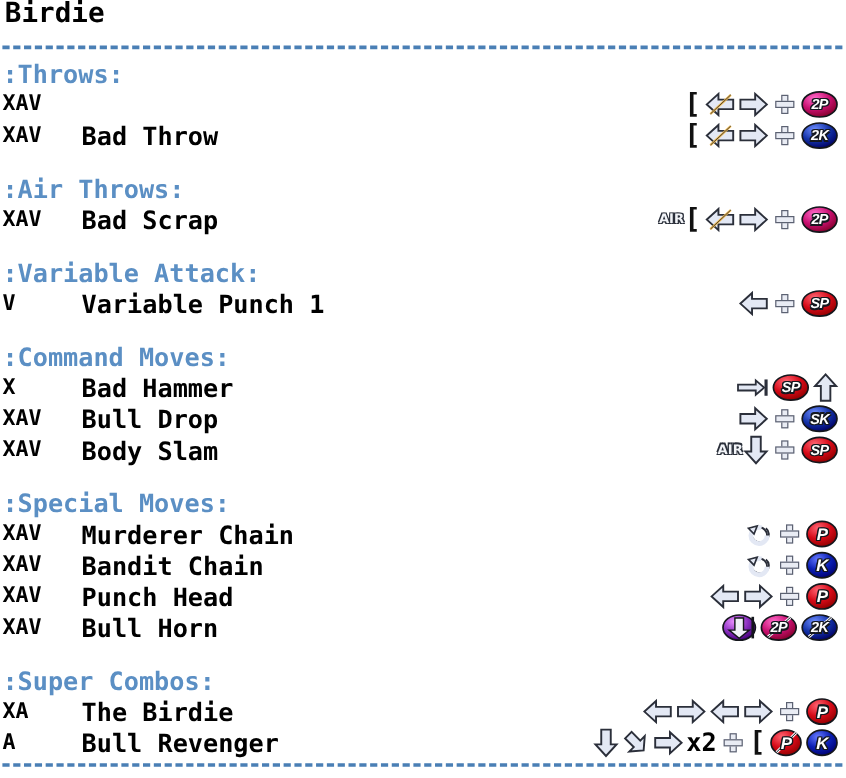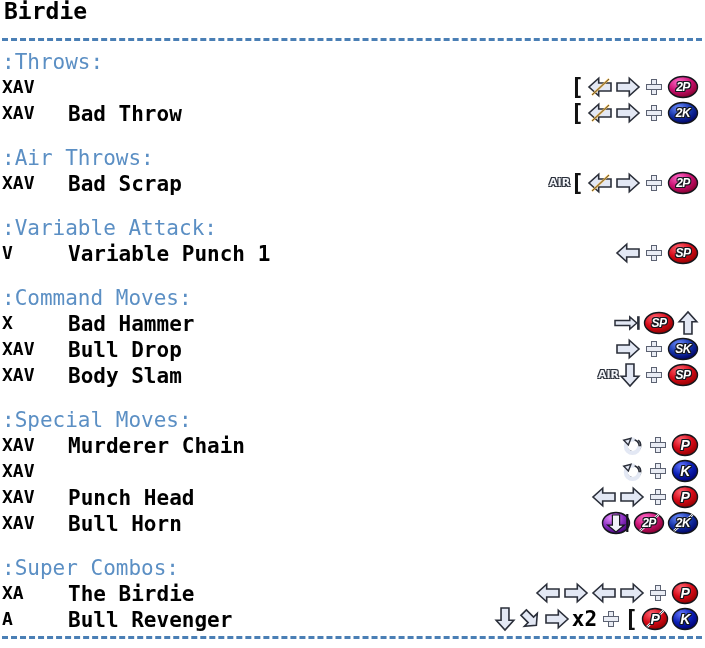--- a/index.html
+++ b/index.html
@@ -42,21 +42,21 @@
     border-top: 3px dashed #4a7fb5;
     
   }
   .rule.top { top: 38px; }
   .rule.bottom { top: 636px; }
 
   .section-head {
     position: absolute;
     left: 2px;
     font-size: 21px;
-    font-weight: normal;
+    font-weight: bold;
     color: #5b8fc4;
     white-space: pre;
     letter-spacing: 0px;
   }
 
   .move-row {
     position: absolute;
     left: 0px;
     width: 705px;
     height: 26px;
@@ -389,20 +389,21 @@
                   <stop offset="55%" stop-color="#d60a18"></stop>
                   <stop offset="100%" stop-color="#900000"></stop>
                 </radialGradient>
               </defs>
               <ellipse cx="14" cy="13" rx="12.5" ry="10.5" fill="url(#bg7)" stroke="#14161c" stroke-width="1.4"></ellipse>
             </svg><span class="btn-label">P</span></span>
         </span>
       </div>
       <div class="move-row" style="top:460px">
         <span class="move-tags">XAV</span>
+        <span class="move-name">Bandit Chain</span>
         <span class="inputs">
           <span class="ico arrow sm" style="width:26px;height:24px"><svg width="26" height="24" viewBox="0 0 26 24">
               <path d="M19.24,7.199999999999999 A 7.280000000000001 6.720000000000001 0 1 1 8.84,7.92" fill="none" stroke="#2b2f3a" stroke-width="1.6"></path>
               <path d="M19.24,7.199999999999999 A 7.280000000000001 6.720000000000001 0 1 1 8.84,7.92" fill="none" stroke="#e3e8f4" stroke-width="5.5" stroke-linecap="round" opacity="0.0"></path>
               <circle cx="13.52" cy="13.200000000000001" r="6.76" fill="none" stroke="#2b2f3a" stroke-width="1.6"></circle>
               <circle cx="13.52" cy="13.200000000000001" r="6.76" fill="none" stroke="#e3e8f4" stroke-width="4" stroke-dasharray="33.800000000000004 10.4"></circle>
               <path d="M4.68,7.199999999999999 L11.96,5.28 L9.36,12 Z" fill="#e3e8f4" stroke="#2b2f3a" stroke-width="1.4" stroke-linejoin="miter"></path>
             </svg></span>
           <span class="ico plus"></span>
           <span class="ico btn small" style="width:28px;height:26px"><svg width="28" height="26" viewBox="0 0 28 26">

